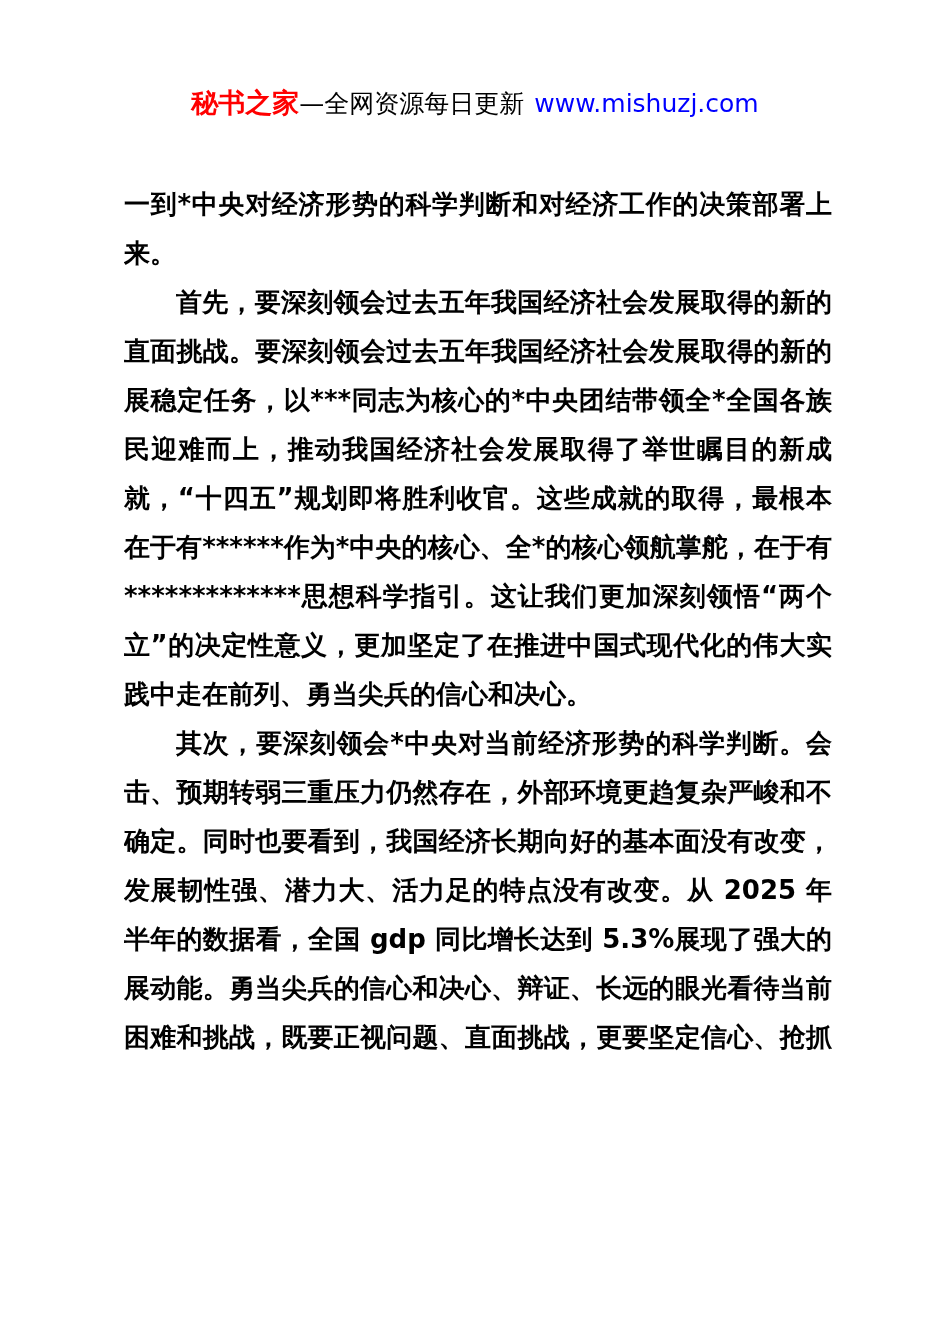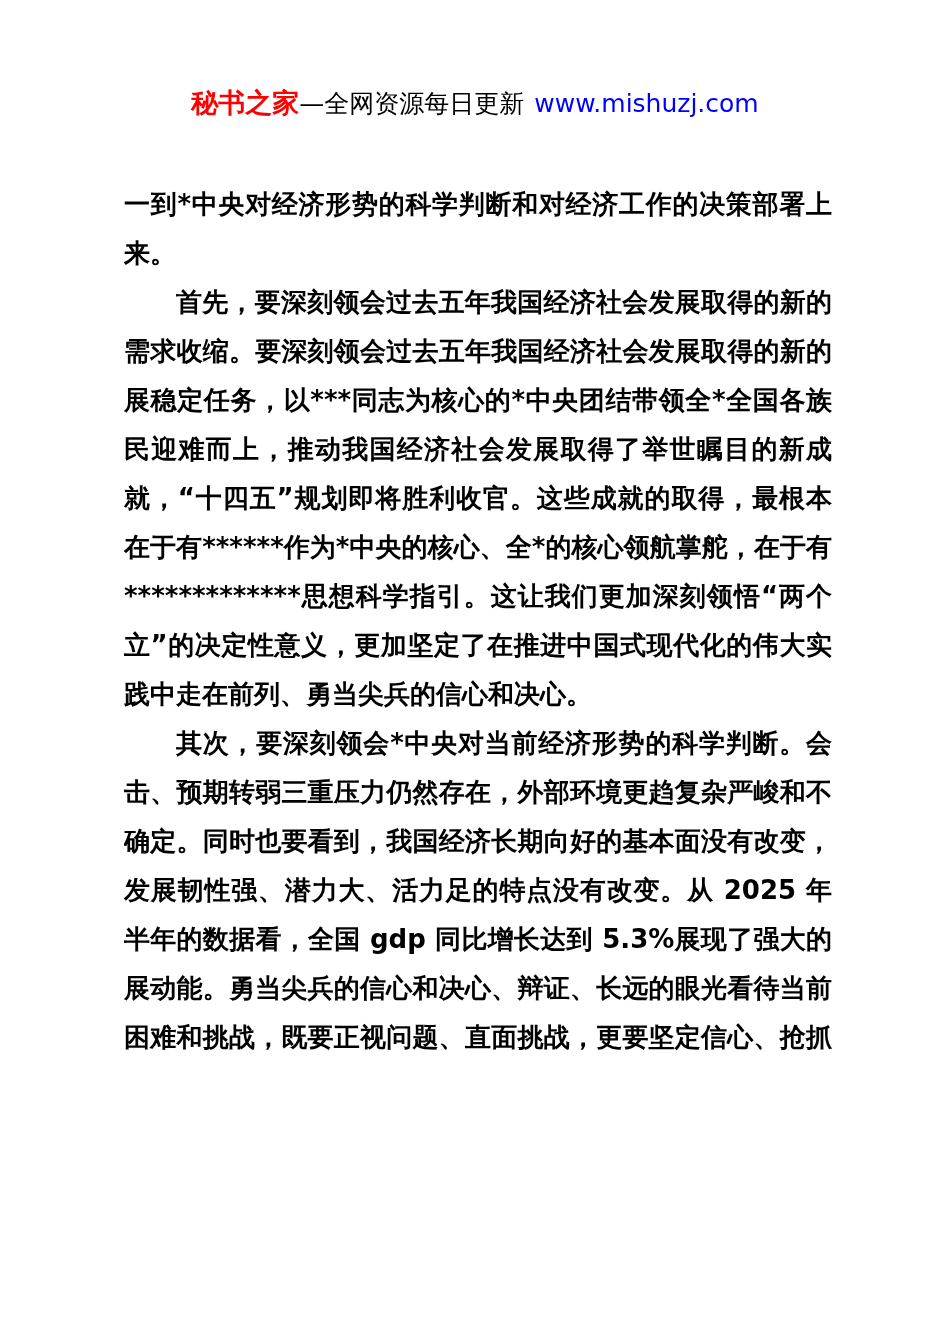--- a/index.html
+++ b/index.html
@@ -71,21 +71,21 @@
     <span class="site-name">秘书之家</span><span class="site-tagline">—全网资源每日更新</span><a class="site-url">www.mishuzj.com</a>
   </div>
 
   <div class="doc-body">
       <div class="paragraph">
         <div class="text-line just"><span class="run">一到*中央对经济形势的科学判断和对经济工作的决策部署上</span></div>
         <div class="text-line"><span class="run">来。</span></div>
       </div>
       <div class="paragraph">
         <div class="text-line just indent"><span class="run bold">首先，要深刻领会过去五年我国经济社会发展取得的新的</span></div>
-        <div class="text-line just"><span class="run bold">需求收缩。</span><span class="run">要深刻领会过去五年我国经济社会发展取得的新的</span></div>
+        <div class="text-line just"><span class="run bold">直面挑战。</span><span class="run">要深刻领会过去五年我国经济社会发展取得的新的</span></div>
         <div class="text-line just"><span class="run">展稳定任务，以***同志为核心的*中央团结带领全*全国各族人</span></div>
         <div class="text-line just"><span class="run">民迎难而上，推动我国经济社会发展取得了举世瞩目的新成</span></div>
         <div class="text-line just"><span class="run">就，“十四五”规划即将胜利收官。这些成就的取得，最根本</span></div>
         <div class="text-line just"><span class="run">在于有******作为*中央的核心、全*的核心领航掌舵，在于有*</span></div>
         <div class="text-line just"><span class="run">*************思想科学指引。这让我们更加深刻领悟“两个确</span></div>
         <div class="text-line just"><span class="run">立”的决定性意义，更加坚定了在推进中国式现代化的伟大实</span></div>
         <div class="text-line"><span class="run">践中走在前列、勇当尖兵的信心和决心。</span></div>
       </div>
       <div class="paragraph">
         <div class="text-line just indent"><span class="run bold">其次，要深刻领会*中央对当前经济形势的科学判断。</span><span class="run">会议</span></div>

